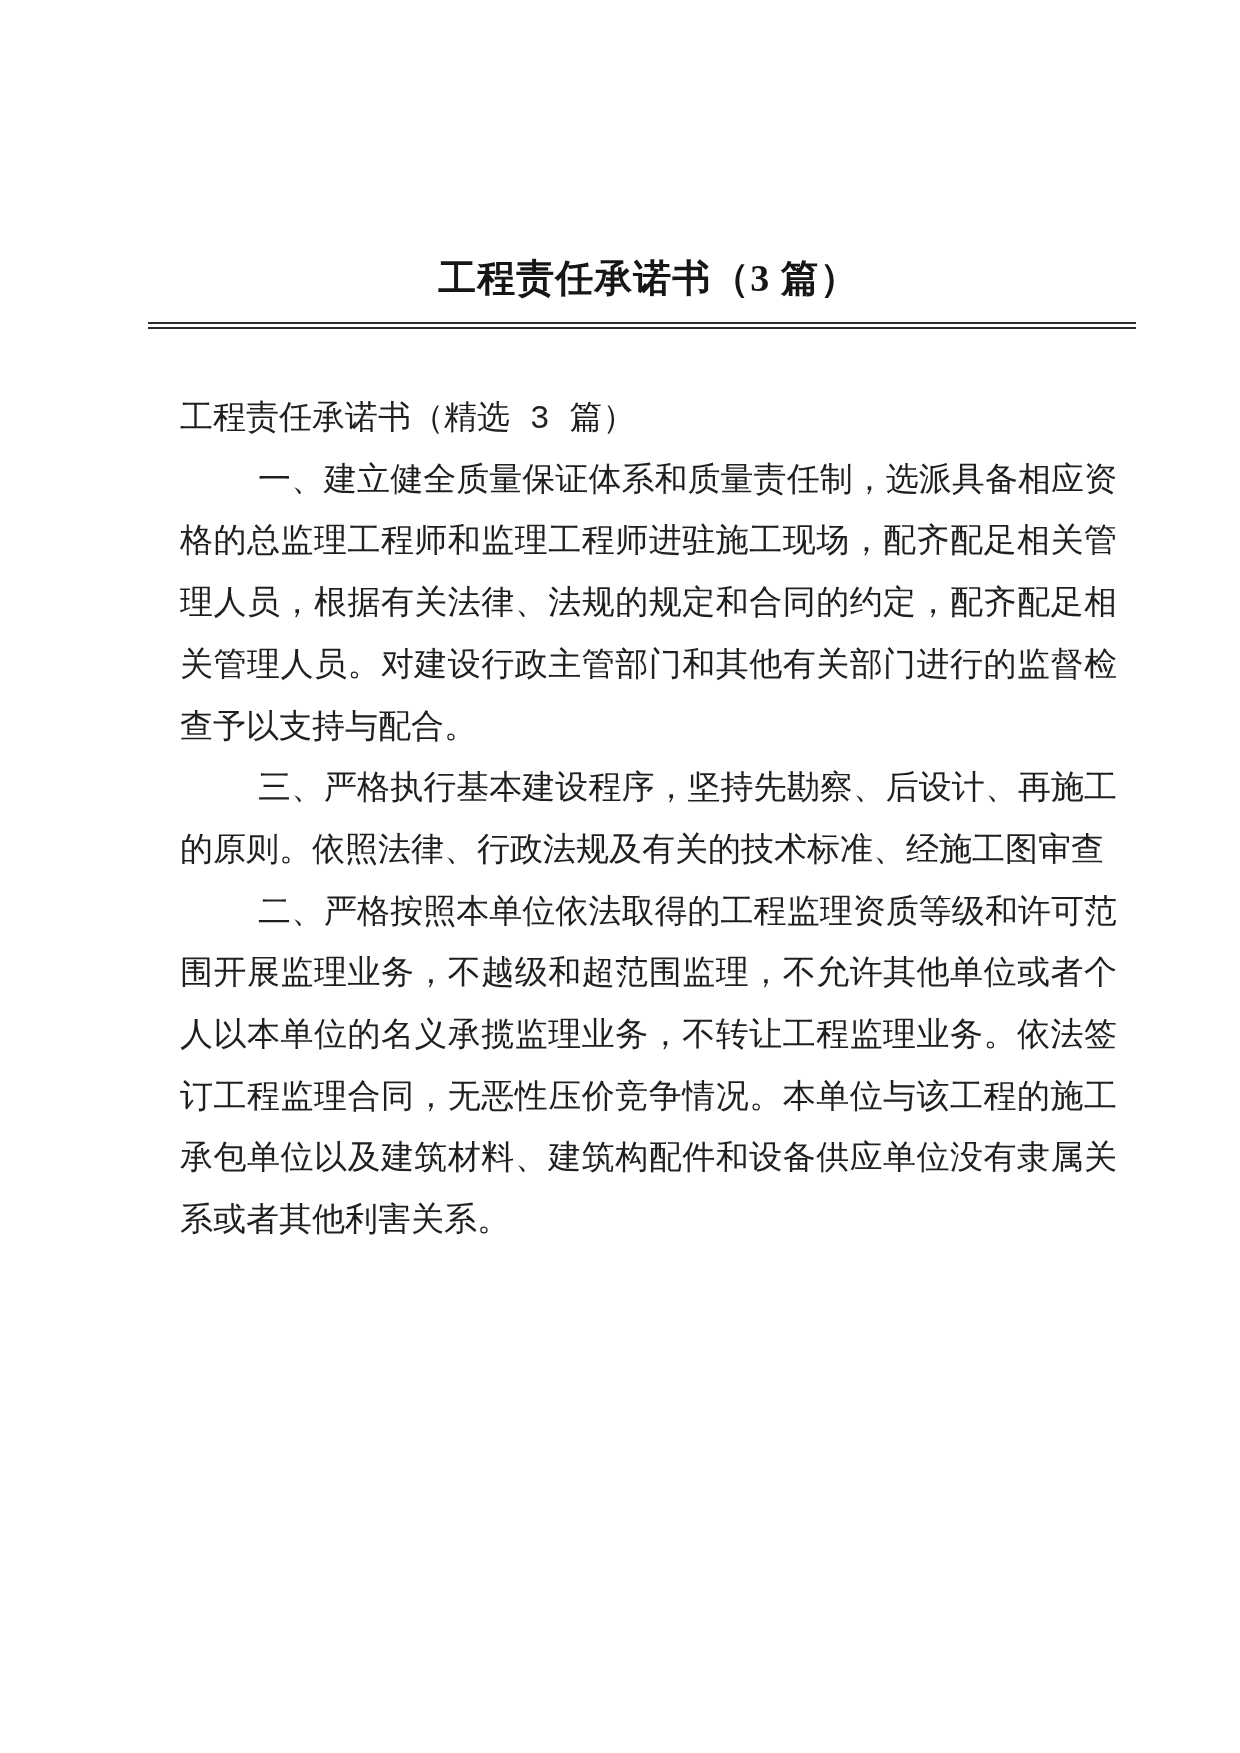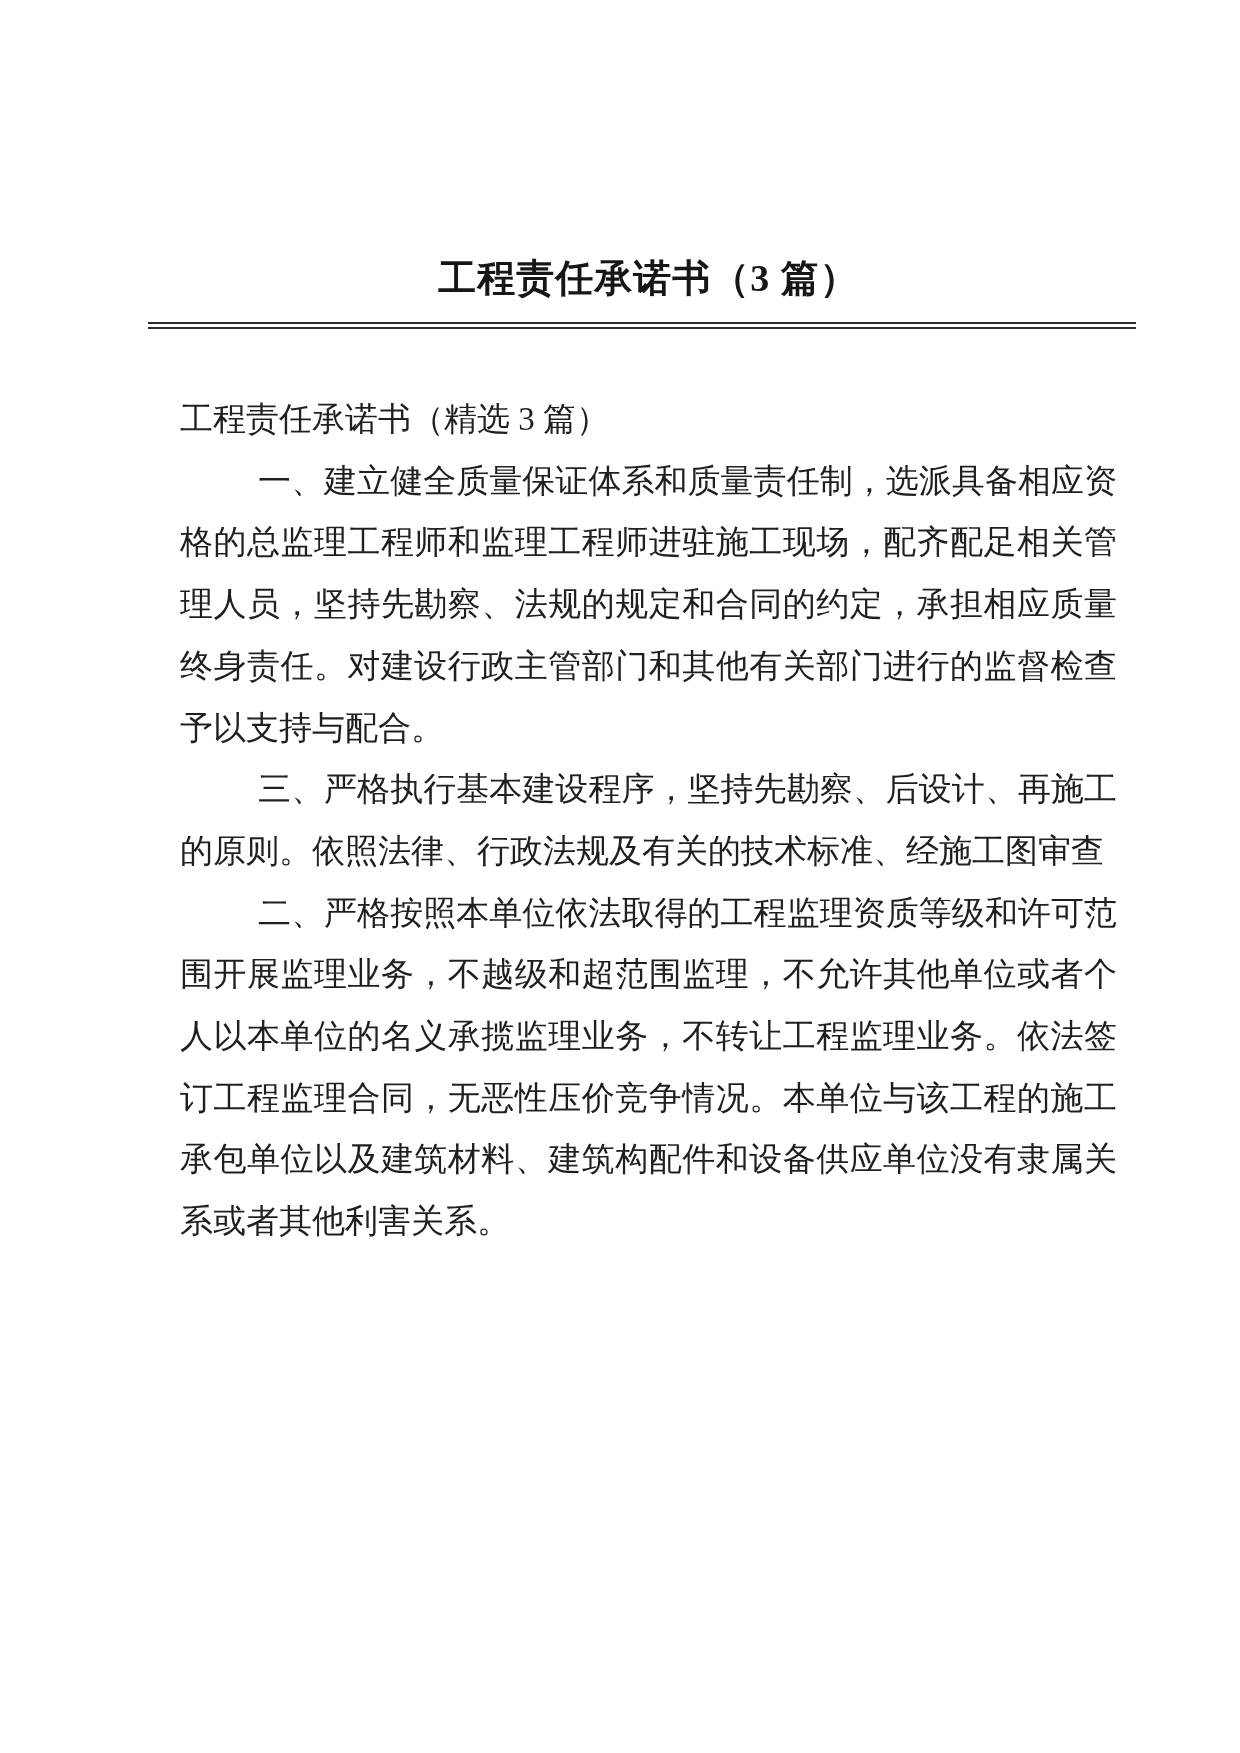--- a/index.html
+++ b/index.html
@@ -47,20 +47,21 @@
     width: 937px;
     font-size: 33px;
     line-height: 61.7px;
     letter-spacing: 0;
     text-align: justify;
     text-justify: inter-character;
     color: #1f1f1f;
   }
   .doc-body p {
     margin: 0;
+    font-family: Liberation Mono, monospace;
   }
   .doc-body p.indent {
     text-indent: 78px;
   }
   .page-footer {
     position: absolute;
     top: 1602px;
     left: 152px;
     width: 937px;
     text-align: center;
@@ -74,21 +75,21 @@
 <body>
 
 <div class="page">
 
   <h1 class="doc-title">工程责任承诺书（3 篇）</h1>
 
   <div class="double-rule"></div>
 
   <div class="doc-body">
       <p>工程责任承诺书（精选 3 篇）</p>
-      <p class="indent">一、建立健全质量保证体系和质量责任制，选派具备相应资格的总监理工程师和监理工程师进驻施工现场，配齐配足相关管理人员，坚持先勘察、法规的规定和合同的约定，承担相应质量终身责任。对建设行政主管部门和其他有关部门进行的监督检查予以支持与配合。</p>
+      <p class="indent">一、建立健全质量保证体系和质量责任制，选派具备相应资格的总监理工程师和监理工程师进驻施工现场，配齐配足相关管理人员，根据有关法律、法规的规定和合同的约定，配齐配足相关管理人员。对建设行政主管部门和其他有关部门进行的监督检查予以支持与配合。</p>
       <p class="indent">三、严格执行基本建设程序，坚持先勘察、后设计、再施工的原则。依照法律、行政法规及有关的技术标准、经施工图审查</p>
       <p class="indent">二、严格按照本单位依法取得的工程监理资质等级和许可范围开展监理业务，不越级和超范围监理，不允许其他单位或者个人以本单位的名义承揽监理业务，不转让工程监理业务。依法签订工程监理合同，无恶性压价竞争情况。本单位与该工程的施工承包单位以及建筑材料、建筑构配件和设备供应单位没有隶属关系或者其他利害关系。</p>
     </div>
 
   <div class="page-footer">
     <span>第 1 页 共 8 页</span>
   </div>
 
 </div>
 

